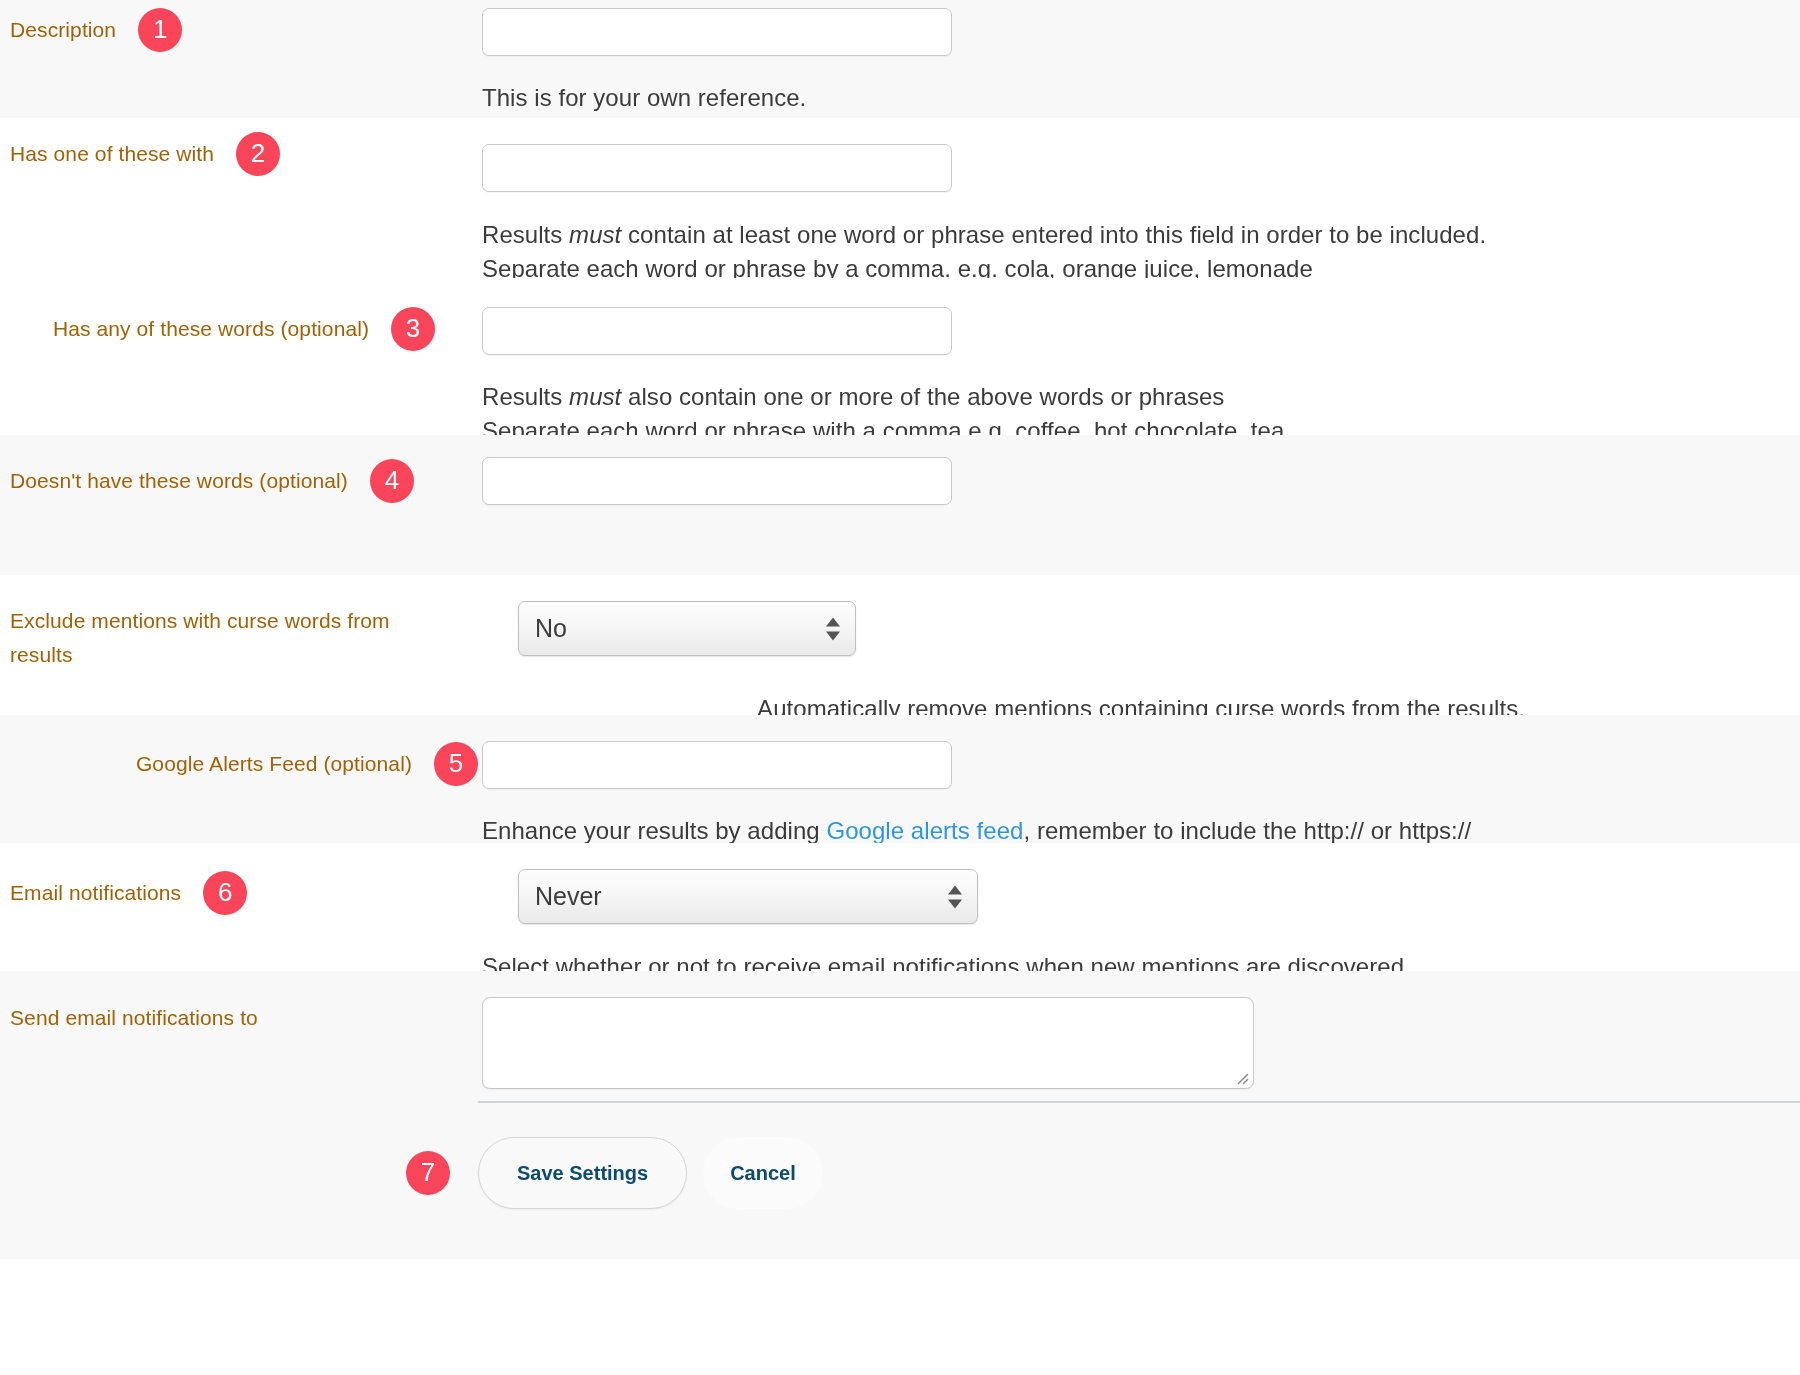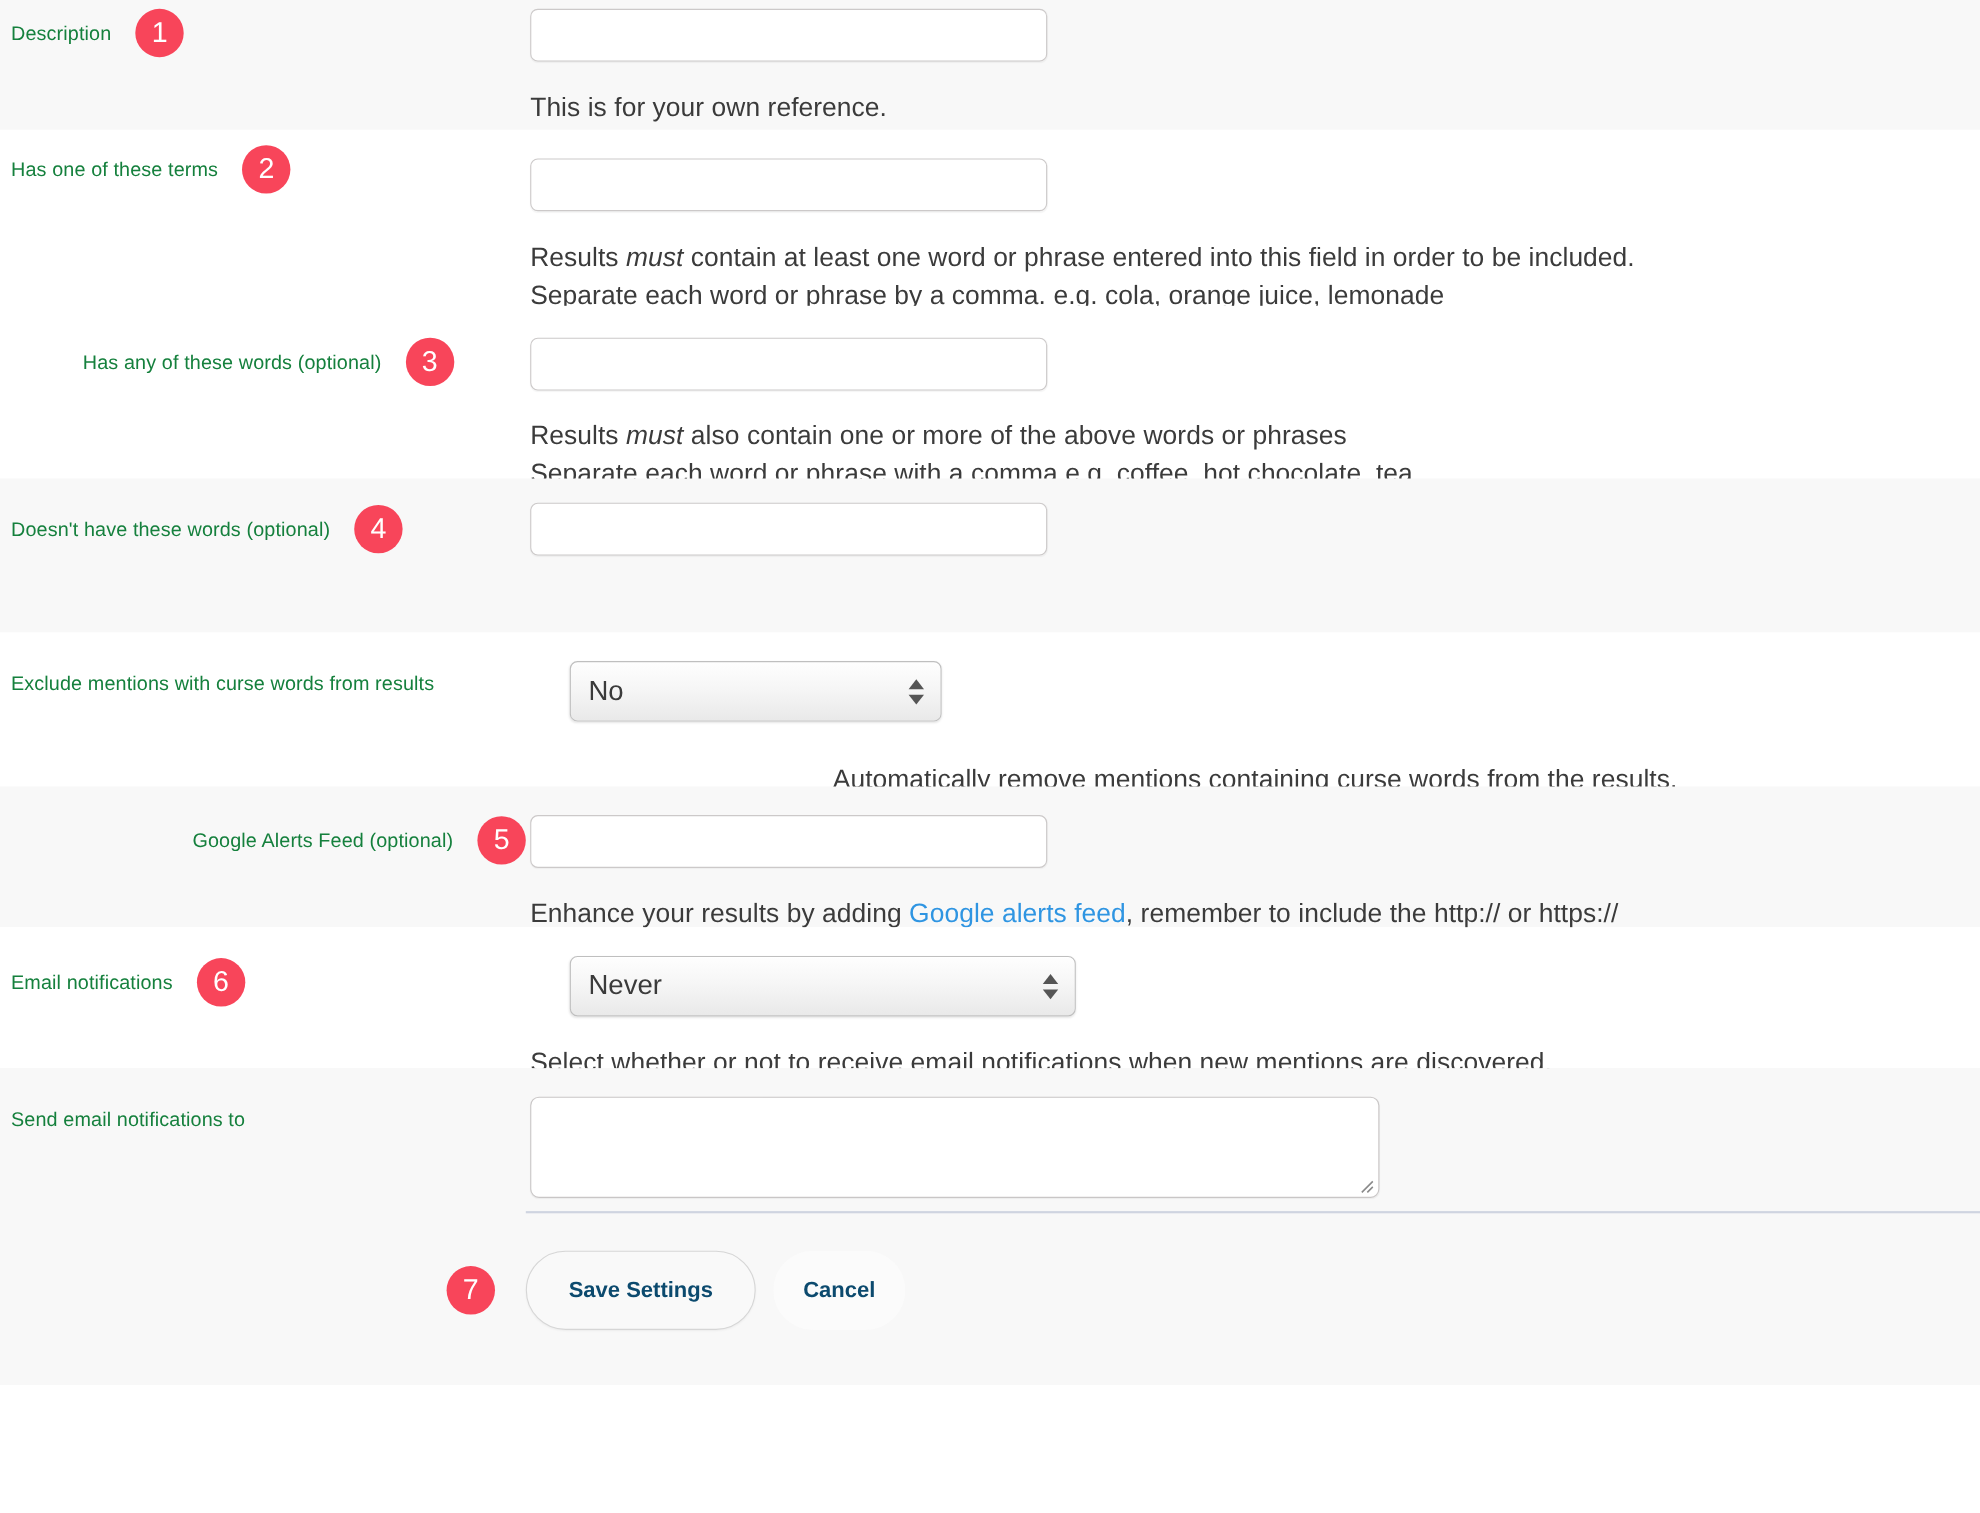--- a/index.html
+++ b/index.html
@@ -37,23 +37,23 @@
     padding-left: 10px;
     display: flex;
     align-items: flex-start;
   }
   .label-wrap {
     display: inline-flex;
     align-items: center;
     flex-wrap: wrap;
   }
   .field-label {
-    font-size: 18px;
+    font-size: 21px;
     line-height: 34px;
-    color: #15803d;
+    color: #a16207;
     letter-spacing: 0.1px;
     white-space: nowrap;
   }
   .field-label.wrap { white-space: normal; max-width: 420px; }
 
   .badge {
     display: inline-flex;
     align-items: center;
     justify-content: center;
     width: 44px;
@@ -283,21 +283,21 @@
     </div>
     <div class="control-col">
       <input class="text-input" type="text" value="" style="">
       <div class="help help-block">This is for your own reference.</div>
     </div>
   </div>
 
   <div class="row plain" id="row-has-one">
     <div class="label-col">
       <span class="label-wrap">
-        <span class="field-label">Has one of these terms</span>
+        <span class="field-label">Has one of these with</span>
         <span class="badge">2</span>
       </span>
     </div>
     <div class="control-col">
       <input class="text-input" type="text" value="" style="">
       <div class="help help-block">
         <div><span>Results </span><em>must</em><span> contain at least one word or phrase entered into this field in order to be included.</span></div>
         <div>Separate each word or phrase by a comma. e.g. cola, orange juice, lemonade</div>
       </div>
     </div>

